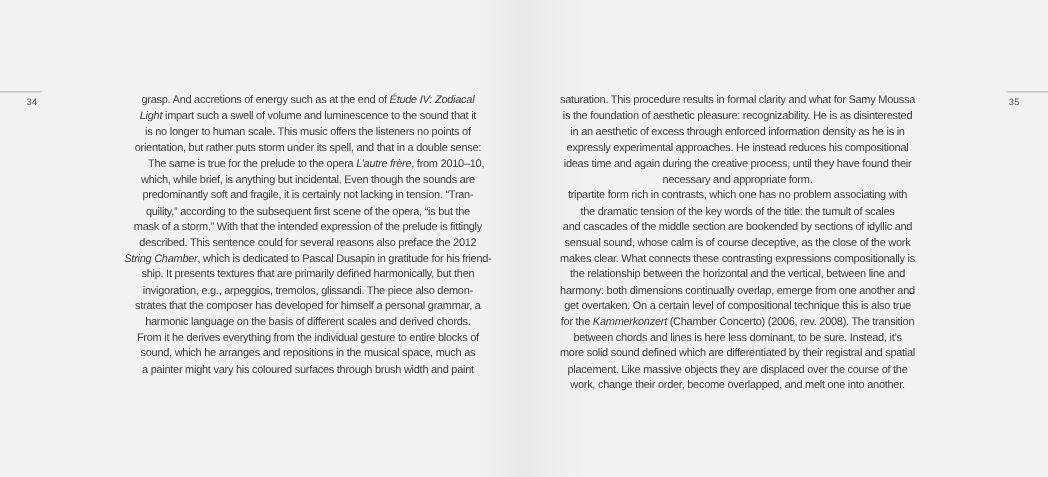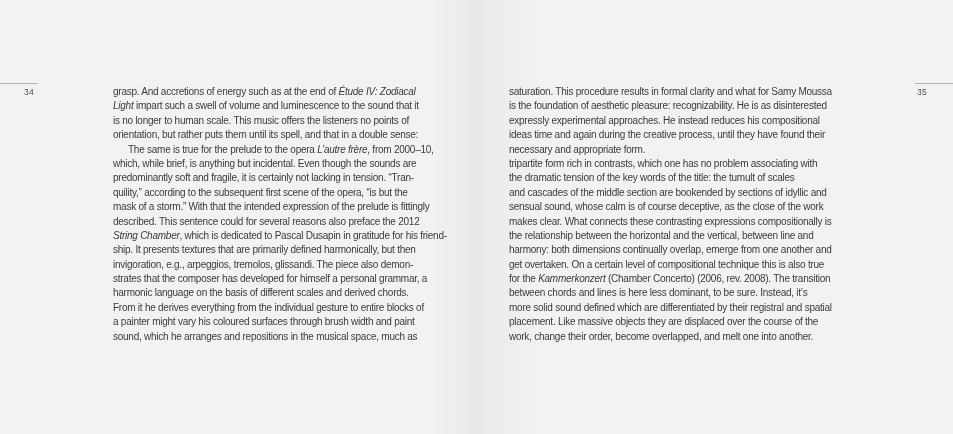--- a/index.html
+++ b/index.html
@@ -53,61 +53,62 @@
     position: absolute;
     top: 85px;
     font-size: 10px;
     line-height: 14.4px;
     letter-spacing: -0.25px;
     color: #3c3b3a;
     white-space: nowrap;
   }
   .column-left  { left: 113px; }
   .column-right { left: 509px; }
-  .line { height: 14.4px; }
+  .line { height: 14.4px; text-align: center; }
   .line.indent { padding-left: 15px; }
   .italic { font-style: italic; }
 </style>
 </head>
 <body>
 
 <div class="spread">
 
   <div class="gutter-shadow"></div>
 
   <div class="header-rule rule-left"></div>
   <div class="page-num page-num-left">34</div>
 
   <div class="header-rule rule-right"></div>
   <div class="page-num page-num-right">35</div>
 
   <div class="text-column column-left">
       <div class="line"><span>grasp. And accretions of energy such as at the end of </span><span class="italic">Étude IV: Zodiacal</span></div>
       <div class="line"><span class="italic">Light</span><span> impart such a swell of volume and luminescence to the sound that it</span></div>
       <div class="line"><span>is no longer to human scale. This music offers the listeners no points of</span></div>
-      <div class="line"><span>orientation, but rather puts them until its spell, and that in a double sense:</span></div>
-      <div class="line indent"><span>The same is true for the prelude to the opera </span><span class="italic">L’autre frère</span><span>, from 2000–10,</span></div>
+      <div class="line"><span>orientation, but rather puts storm under its spell, and that in a double sense:</span></div>
+      <div class="line indent"><span>The same is true for the prelude to the opera </span><span class="italic">L’autre frère</span><span>, from 2010–10,</span></div>
       <div class="line"><span>which, while brief, is anything but incidental. Even though the sounds are</span></div>
       <div class="line"><span>predominantly soft and fragile, it is certainly not lacking in tension. “Tran-</span></div>
       <div class="line"><span>quility,” according to the subsequent first scene of the opera, “is but the</span></div>
       <div class="line"><span>mask of a storm.” With that the intended expression of the prelude is fittingly</span></div>
       <div class="line"><span>described. This sentence could for several reasons also preface the 2012</span></div>
       <div class="line"><span class="italic">String Chamber</span><span>, which is dedicated to Pascal Dusapin in gratitude for his friend-</span></div>
       <div class="line"><span>ship. It presents textures that are primarily defined harmonically, but then</span></div>
       <div class="line"><span>invigoration, e.g., arpeggios, tremolos, glissandi. The piece also demon-</span></div>
       <div class="line"><span>strates that the composer has developed for himself a personal grammar, a</span></div>
       <div class="line"><span>harmonic language on the basis of different scales and derived chords.</span></div>
       <div class="line"><span>From it he derives everything from the individual gesture to entire blocks of</span></div>
+      <div class="line"><span>sound, which he arranges and repositions in the musical space, much as</span></div>
       <div class="line"><span>a painter might vary his coloured surfaces through brush width and paint</span></div>
-      <div class="line"><span>sound, which he arranges and repositions in the musical space, much as</span></div>
     </div>
 
   <div class="text-column column-right">
       <div class="line"><span>saturation. This procedure results in formal clarity and what for Samy Moussa</span></div>
       <div class="line"><span>is the foundation of aesthetic pleasure: recognizability. He is as disinterested</span></div>
+      <div class="line"><span>in an aesthetic of excess through enforced information density as he is in</span></div>
       <div class="line"><span>expressly experimental approaches. He instead reduces his compositional</span></div>
       <div class="line"><span>ideas time and again during the creative process, until they have found their</span></div>
       <div class="line"><span>necessary and appropriate form.</span></div>
       <div class="line"><span>tripartite form rich in contrasts, which one has no problem associating with</span></div>
       <div class="line"><span>the dramatic tension of the key words of the title: the tumult of scales</span></div>
       <div class="line"><span>and cascades of the middle section are bookended by sections of idyllic and</span></div>
       <div class="line"><span>sensual sound, whose calm is of course deceptive, as the close of the work</span></div>
       <div class="line"><span>makes clear. What connects these contrasting expressions compositionally is</span></div>
       <div class="line"><span>the relationship between the horizontal and the vertical, between line and</span></div>
       <div class="line"><span>harmony: both dimensions continually overlap, emerge from one another and</span></div>

